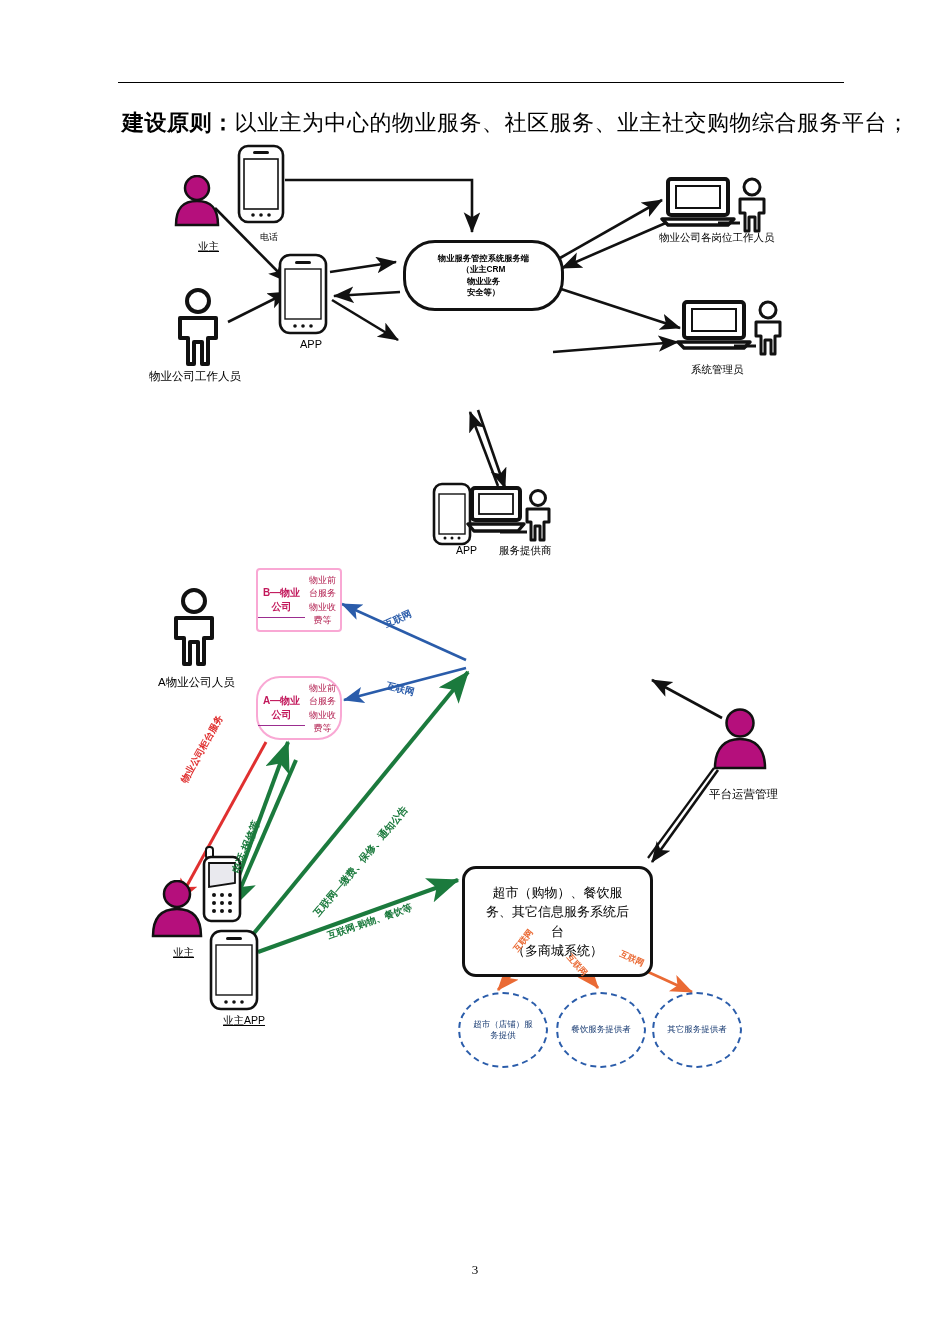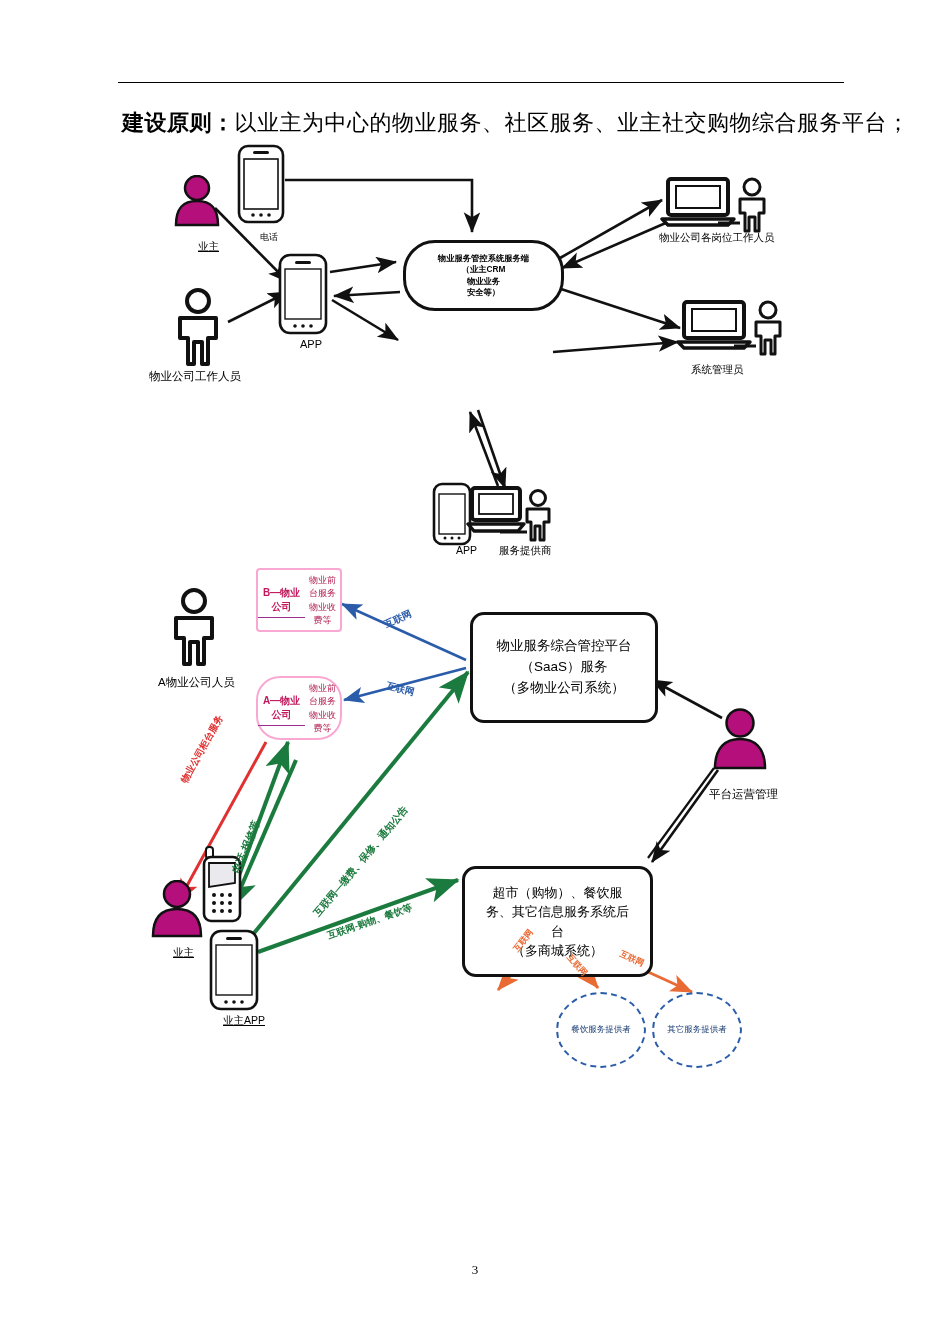--- a/index.html
+++ b/index.html
@@ -250,27 +250,20 @@
 
     <path d="M718,770 L652,862" fill="none" stroke="#111" stroke-width="2.6" marker-end="url(#ar-k)"></path>
 
     <path d="M648,858 L714,768" fill="none" stroke="#111" stroke-width="2.2"></path>
 
     <path d="M548,932 L498,990" fill="none" stroke="#ea6a34" stroke-width="2.8" marker-end="url(#ar-o)"></path>
     <path d="M552,932 L598,988" fill="none" stroke="#ea6a34" stroke-width="2.8" marker-end="url(#ar-o)"></path>
     <path d="M556,930 L692,992" fill="none" stroke="#ea6a34" stroke-width="2.8" marker-end="url(#ar-o)"></path>
   </svg>
 
-  <div class="box round" id="box-saas">
-    <div>
-      <div>物业服务综合管控平台</div>
-      <div>（SaaS）服务</div>
-      <div>（多物业公司系统）</div>
-    </div>
-  </div>
 
   <div class="box round" id="box-mall">
     <div>
       <div>超市（购物）、餐饮服</div>
       <div>务、其它信息服务系统后</div>
       <div>台</div>
       <div>（多商城系统）</div>
     </div>
   </div>
 
@@ -282,20 +275,26 @@
     </div>
   </div>
   <div class="pbox" id="pbox-a">
     <div class="ptitle">A—物业公司</div>
     <div class="psub">
       <div>物业前台服务</div>
       <div>物业收费等</div>
     </div>
   </div>
 
+  <div class="dcircle" id="circle-market">
+    <div>
+      <div>超市（店铺）服</div>
+      <div>务提供</div>
+    </div>
+  </div>
   <div class="dcircle" id="circle-food">
     <div>
         <div>餐饮服务提供者</div>
       </div>
   </div>
   <div class="dcircle" id="circle-other">
     <div>
         <div>其它服务提供者</div>
       </div>
   </div>

